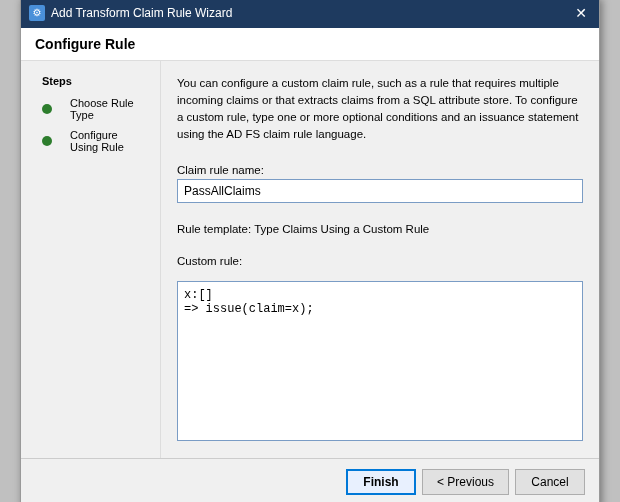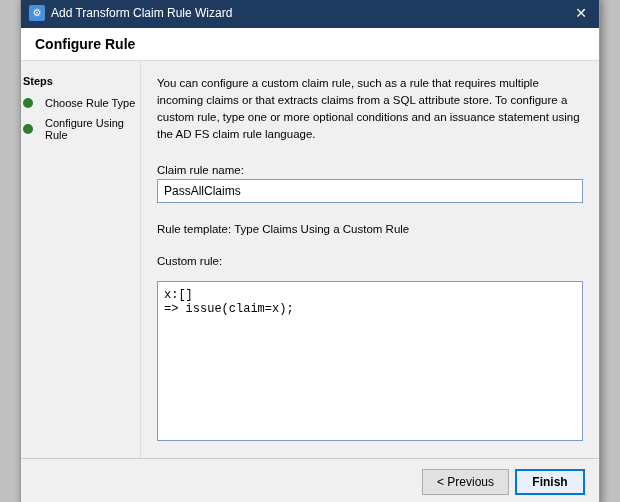--- a/index.html
+++ b/index.html
@@ -63,36 +63,36 @@
       font-size: 14px;
       font-weight: 600;
       border-bottom: 1px solid #ddd;
     }
     .content-area {
       display: flex;
       flex: 1;
       background: #f0f0f0;
     }
     .steps-panel {
-      width: 120px;
-      background: #f0f0f0;
-      padding: 14px 2px;
+      width: 140px;
+      background: #f0f0f0;
+      padding: 14px 21px;
       border-right: 1px solid #ddd;
       flex-shrink: 0;
     }
     .steps-title {
       font-weight: 700;
       font-size: 11px;
       margin-bottom: 10px;
       color: #000;
     }
     .step-item {
       display: flex;
       align-items: center;
-      gap: 12px;
+      gap: 18px;
       margin-bottom: 8px;
       font-size: 11px;
       color: #000;
     }
     .step-dot {
       width: 10px;
       height: 10px;
       border-radius: 50%;
       background: #2d7d2d;
       flex-shrink: 0;
@@ -208,16 +208,17 @@
 
       <div>
         <div class="custom-rule-label">Custom rule:</div>
         <textarea class="custom-rule-textarea" style="">x:[]
 =&gt; issue(claim=x);</textarea>
       </div>
     </div>
   </div>
 
   <div class="footer">
+    <button class="btn btn-primary">Finish</button>
     <button class="btn">&lt; Previous</button>
-    <button class="btn btn-primary">Finish</button>
+    <button class="btn">Cancel</button>
   </div>
 </div>
 
 </body></html>

